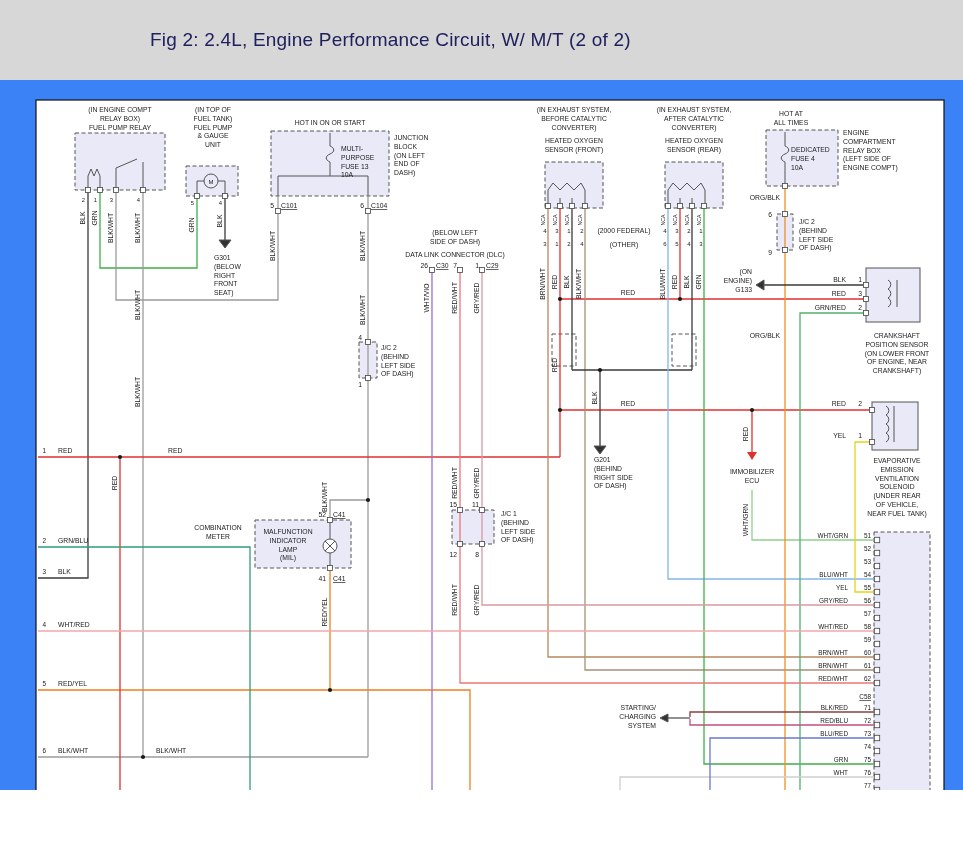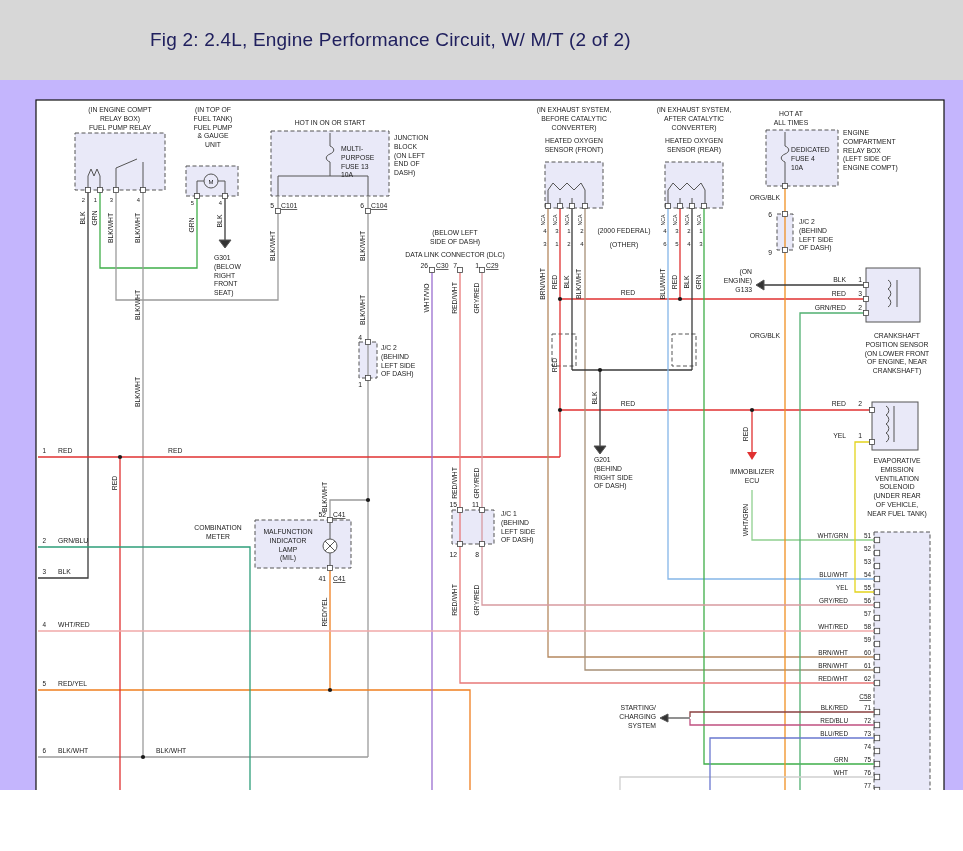--- a/index.html
+++ b/index.html
@@ -1,16 +1,16 @@
 <!DOCTYPE html>
 <html><head>
 <meta charset="utf-8">
 <style>
   html,body{margin:0;padding:0;background:#fff;}
-  .stage{position:relative;width:963px;height:790px;background:#c4b5fd;overflow:hidden;
+  .stage{position:relative;width:963px;height:790px;background:#3b82f6;overflow:hidden;
          font-family:"Liberation Sans",sans-serif;}
   .header{position:absolute;top:0;left:0;width:963px;height:80px;background:#d7d7d7;
           display:flex;align-items:center;box-sizing:border-box;padding-left:150px;z-index:2;}
   .title{font-size:19px;color:#20205e;letter-spacing:.2px;}
   svg{position:absolute;top:0;left:0;z-index:1;}
   svg text{font-family:"Liberation Sans",sans-serif;}
 </style>
 </head>
 <body>
 

